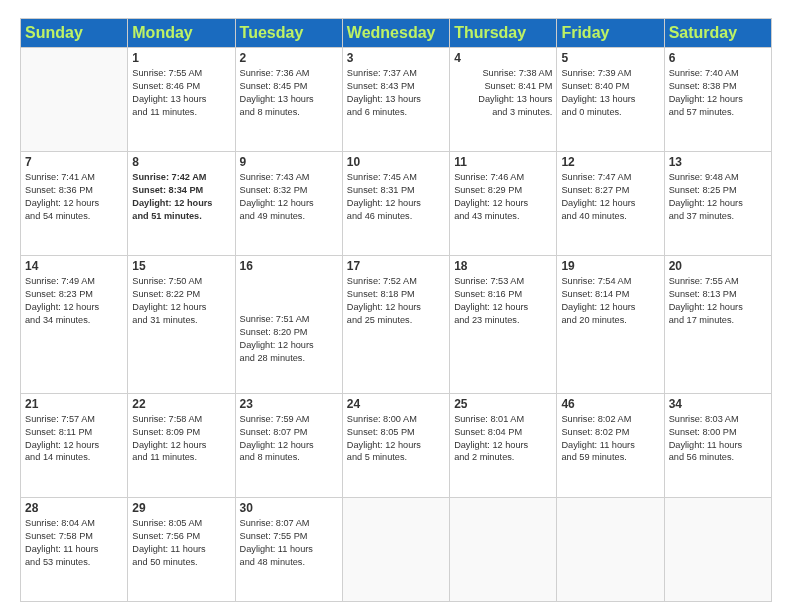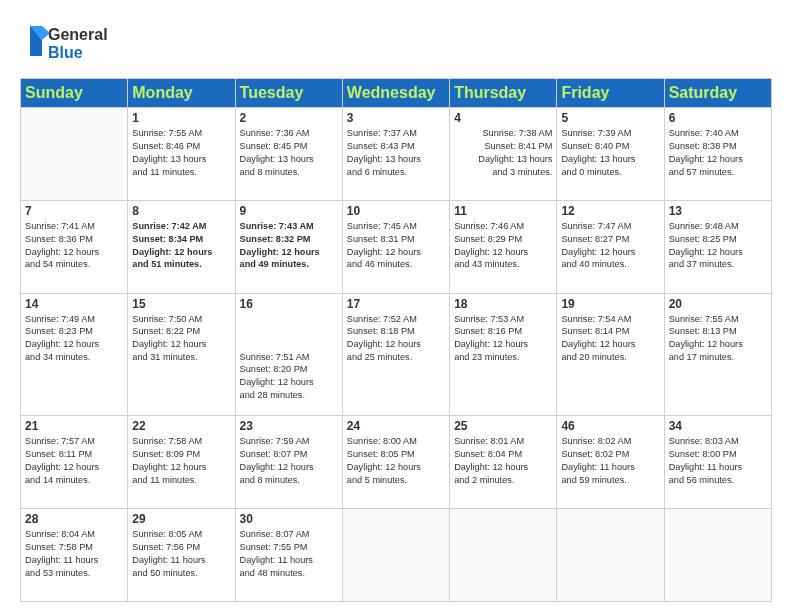--- a/index.html
+++ b/index.html
@@ -79,38 +79,20 @@
     }
     .logo-svg {
       width: 110px;
       height: 50px;
     }
   </style>
 </head>
 <body>
 
 <div class="page">
-  <div class="header">
-    <div class="logo">
-      <svg class="logo-svg" viewBox="0 0 110 50">
-
-        <text x="28" y="22" font-family="Arial" font-weight="bold" font-size="16" fill="#333">General</text>
-
-        <text x="28" y="40" font-family="Arial" font-weight="bold" font-size="16" fill="#1a6bbf">Blue</text>
-
-        <polygon points="10,8 22,8 22,38 10,38" fill="#1a6bbf"></polygon>
-        <polygon points="10,8 22,8 22,23" fill="#3399ff"></polygon>
-        <polygon points="22,8 30,15 22,22" fill="#3399ff"></polygon>
-      </svg>
-    </div>
-    <div class="title-block">
-      <div class="month-title"></div>
-      <div class="location-title"></div>
-    </div>
-  </div>
 
   <table class="calendar">
     <thead>
       <tr>
       <th>Sunday</th>
           <th>Monday</th>
           <th>Tuesday</th>
           <th>Wednesday</th>
           <th>Thursday</th>
           <th>Friday</th>
@@ -173,21 +155,21 @@
           </td>
           <td>
             <span class="day-number">8</span>
             <div class="day-info" style="white-space: pre-line; font-weight: bold;">Sunrise: 7:42 AM
 Sunset: 8:34 PM
 Daylight: 12 hours
 and 51 minutes.</div>
           </td>
           <td>
             <span class="day-number">9</span>
-            <div class="day-info" style="white-space: pre-line; font-weight: bold;">Sunrise: 7:43 AM
+            <div class="day-info" style="white-space: pre-line;">Sunrise: 7:43 AM
 Sunset: 8:32 PM
 Daylight: 12 hours
 and 49 minutes.</div>
           </td>
           <td>
             <span class="day-number">10</span>
             <div class="day-info" style="white-space: pre-line;">Sunrise: 7:45 AM
 Sunset: 8:31 PM
 Daylight: 12 hours
 and 46 minutes.</div>

